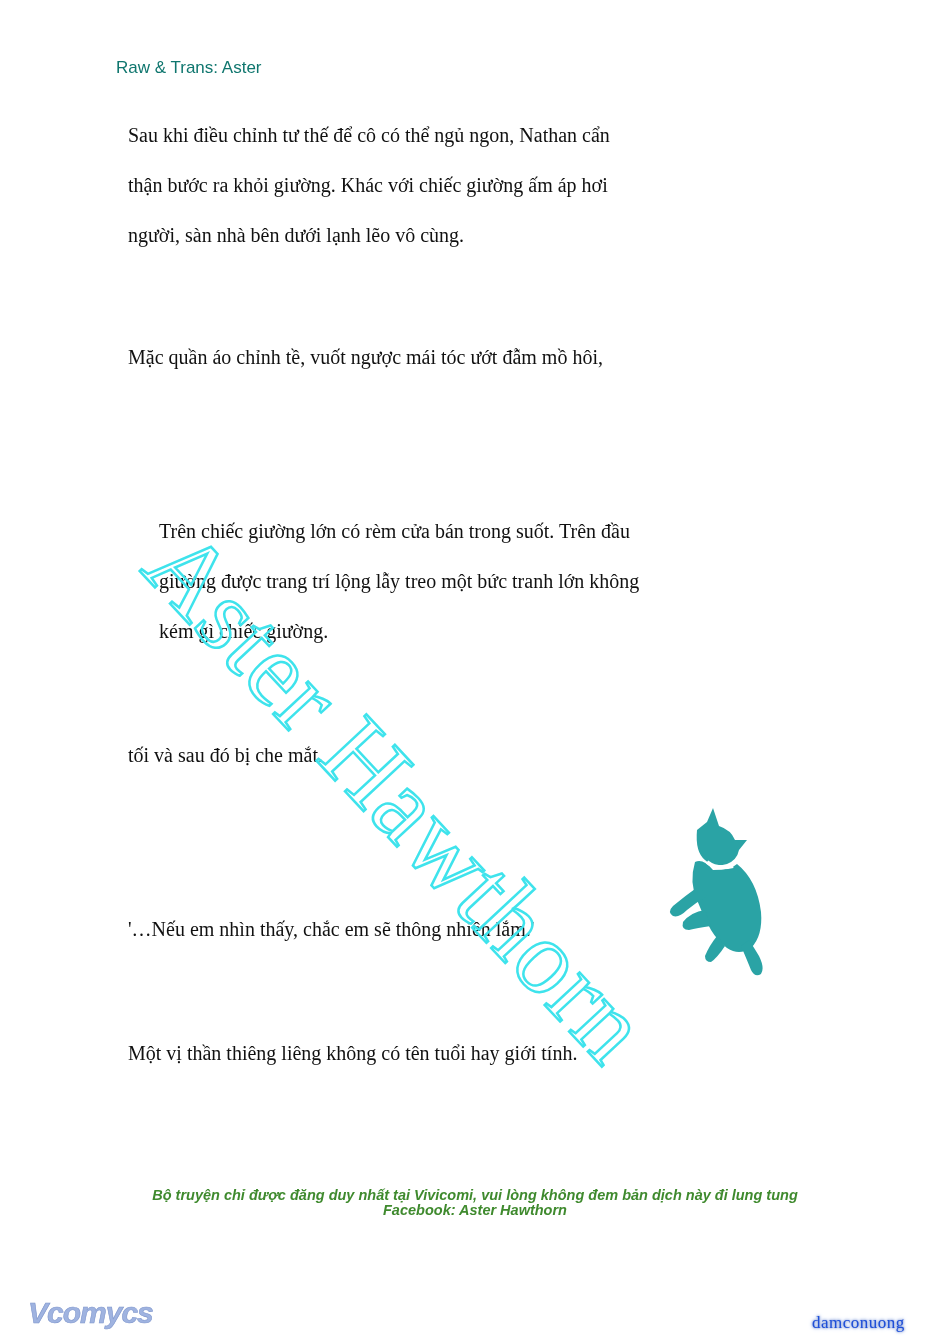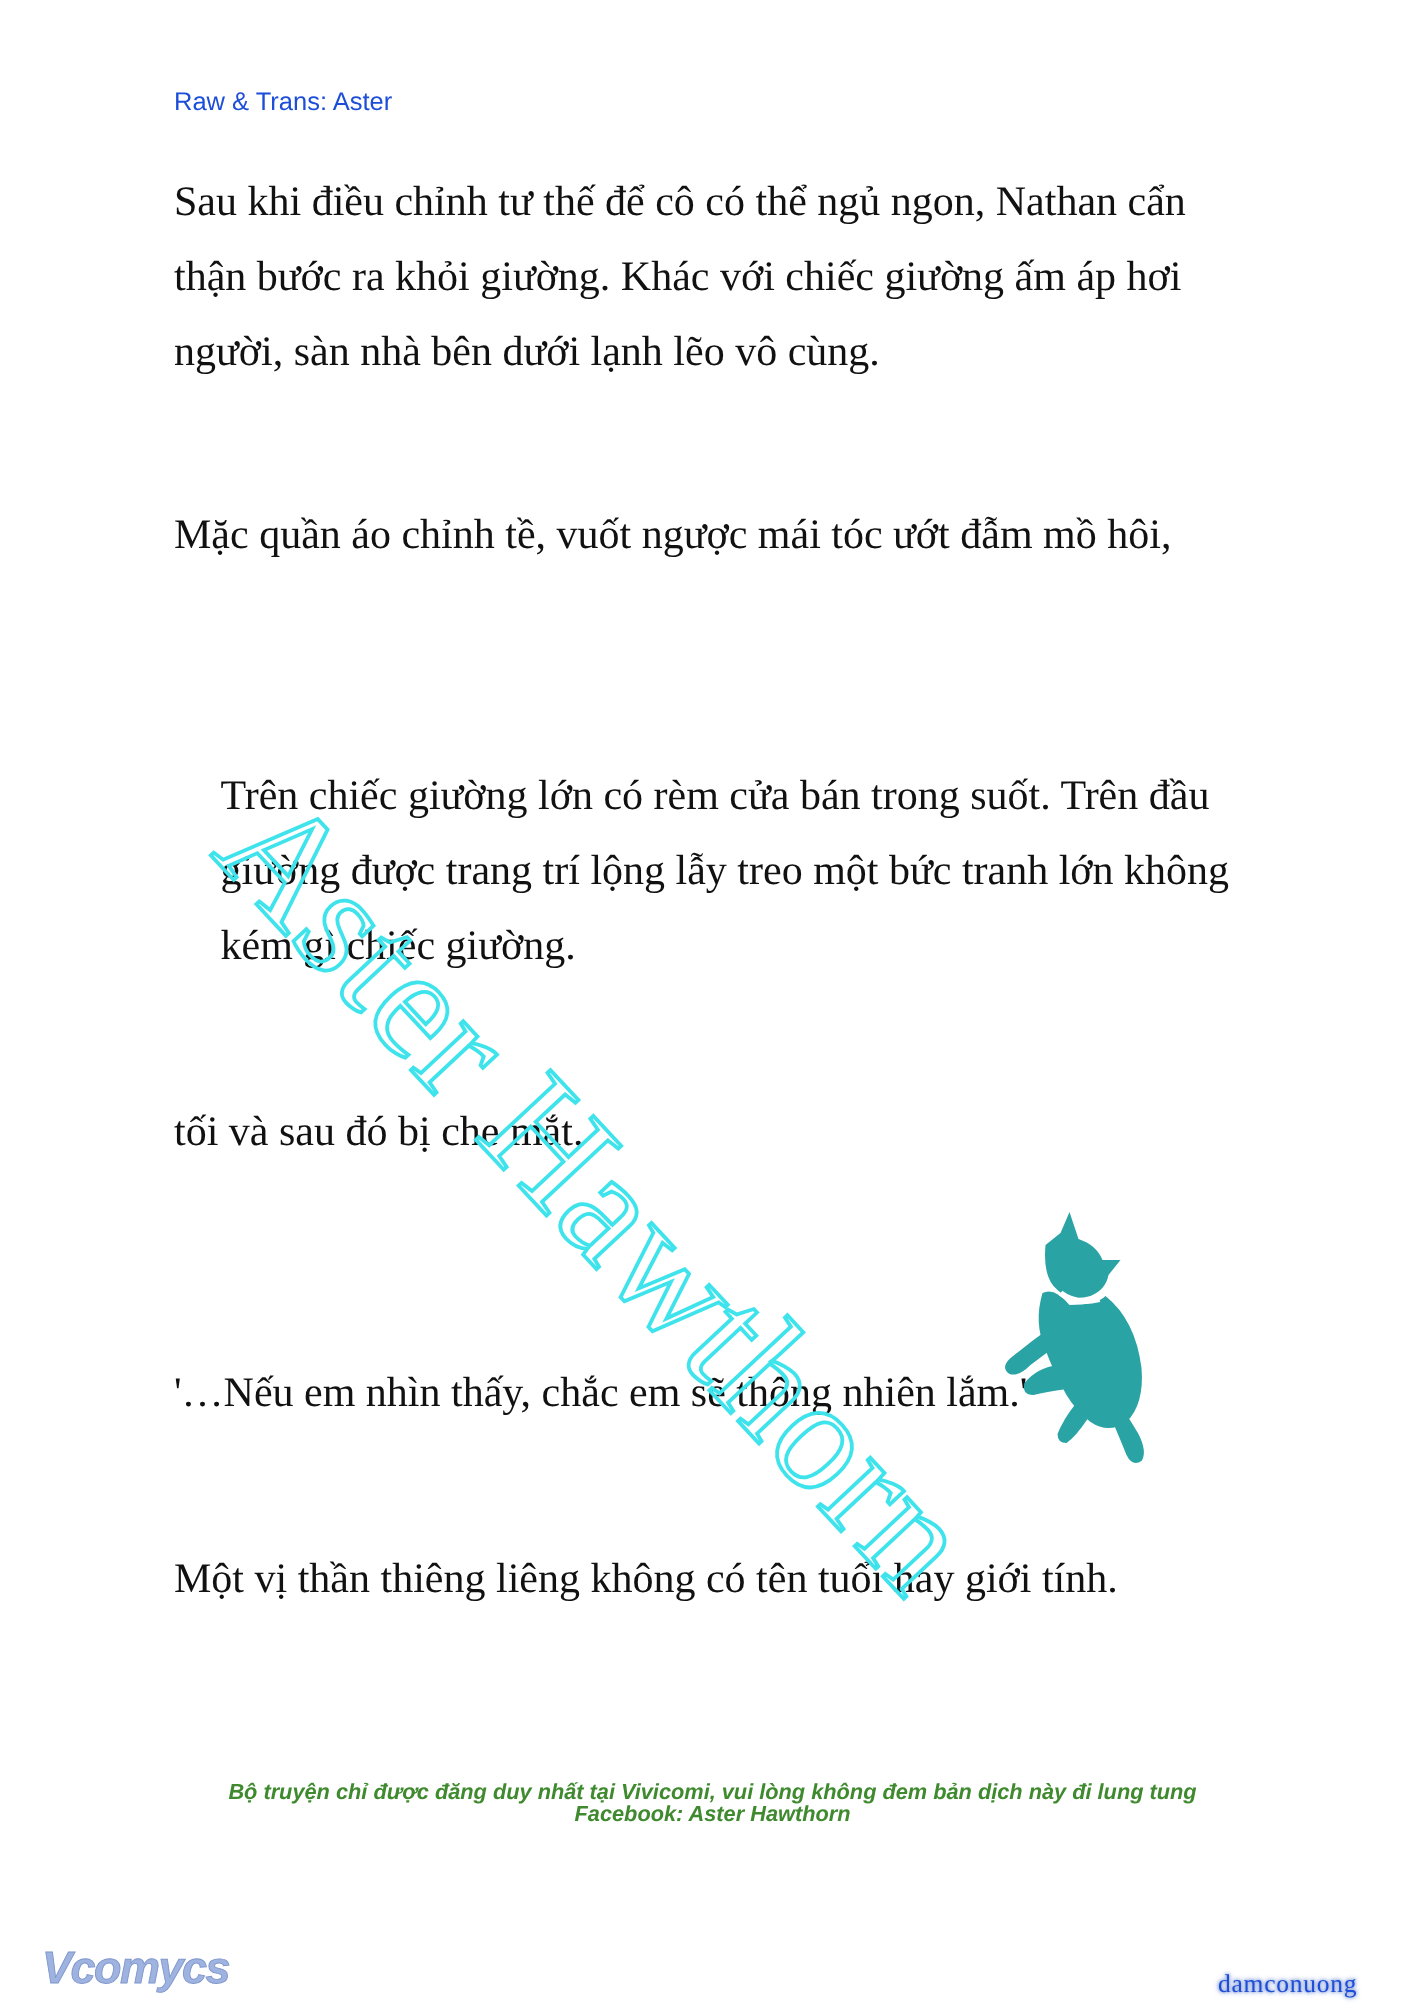--- a/index.html
+++ b/index.html
@@ -13,28 +13,28 @@
       height: 1343px;
       background: #ffffff;
       overflow: hidden;
     }
     .header {
       position: absolute;
       left: 116px;
       top: 58px;
       font-family: "Liberation Sans", sans-serif;
       font-size: 17px;
-      color: #1d4ed8;
+      color: #0f766e;
     }
     .para {
       position: absolute;
-      left: 116px;
+      left: 128px;
       width: 720px;
       font-family: "Liberation Serif", serif;
-      font-size: 28px;
+      font-size: 20px;
       line-height: 50px;
       color: #111111;
       margin: 0;
     }
     .para span { display: block; white-space: nowrap; }
     .watermark {
       position: absolute;
       left: 150px;
       top: 560px;
       transform-origin: 0 0;

